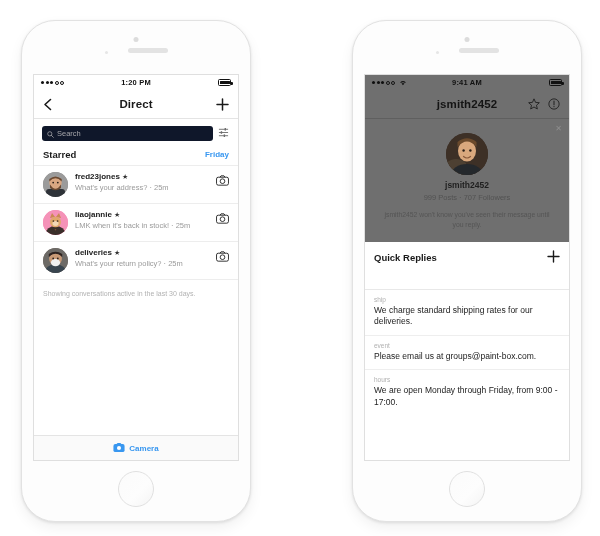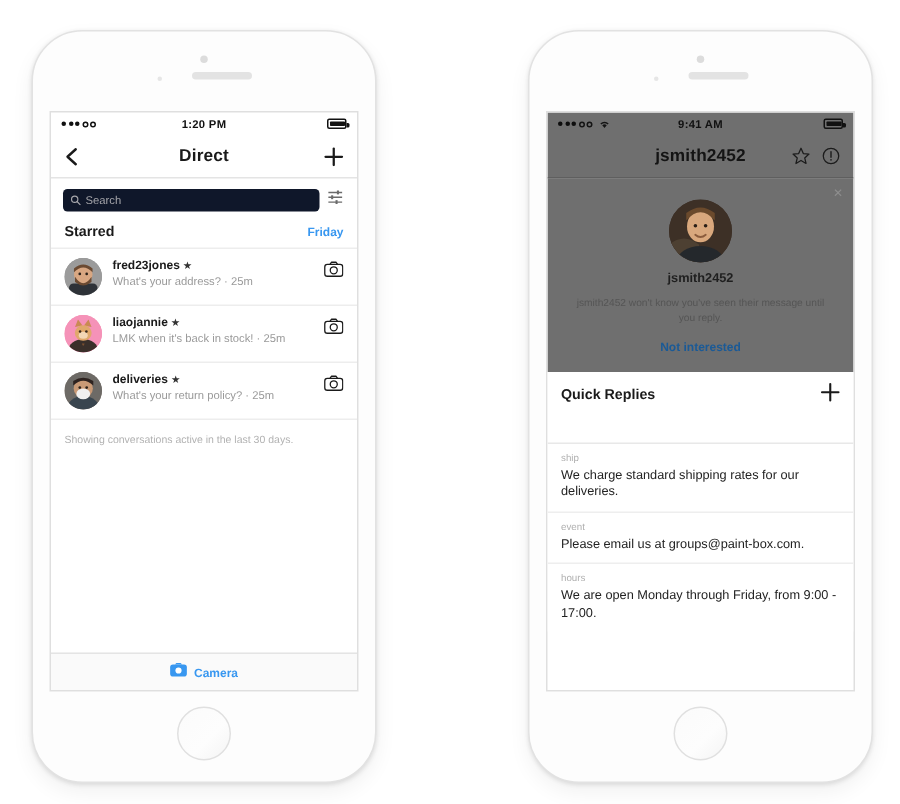--- a/index.html
+++ b/index.html
@@ -446,22 +446,22 @@
             <path d="M0 30 Q10 22 20 30 L20 42 L0 42 Z" fill="#4d4032"></path>
             <ellipse cx="21" cy="42" rx="16" ry="11" fill="#24282c"></ellipse>
             <ellipse cx="21" cy="18" rx="9" ry="10.5" fill="#d9a87d"></ellipse>
             <path d="M11.5 14 Q21 3 30.5 14 L30.5 9 Q21 1.5 11.5 9 Z" fill="#6b4a2c"></path>
             <circle cx="17.6" cy="17.5" r="1.2" fill="#2a1f17"></circle>
             <circle cx="24.4" cy="17.5" r="1.2" fill="#2a1f17"></circle>
             <path d="M17.5 23.5 Q21 26.5 24.5 23.5" fill="none" stroke="#8a5b3c" stroke-width="1.2" stroke-linecap="round"></path>
           </svg>
         </div>
         <div class="ov-name">jsmith2452</div>
+        <div class="ov-stats">999 Posts  ·  707 Followers</div>
         <div class="ov-note">jsmith2452 won't know you've seen their message until you reply.</div>
-        <div class="ov-action">Not interested</div>
       </div>
 
       <div class="qr-head">
         <span class="qr-title">Quick Replies</span>
         <span class="qr-plus">
           <svg width="13" height="13" viewBox="0 0 13 13">
               <line x1="6.5" y1="1" x2="6.5" y2="12" stroke="#1a1a1a" stroke-width="1.4" stroke-linecap="round"></line>
               <line x1="1" y1="6.5" x2="12" y2="6.5" stroke="#1a1a1a" stroke-width="1.4" stroke-linecap="round"></line>
             </svg>
         </span>

